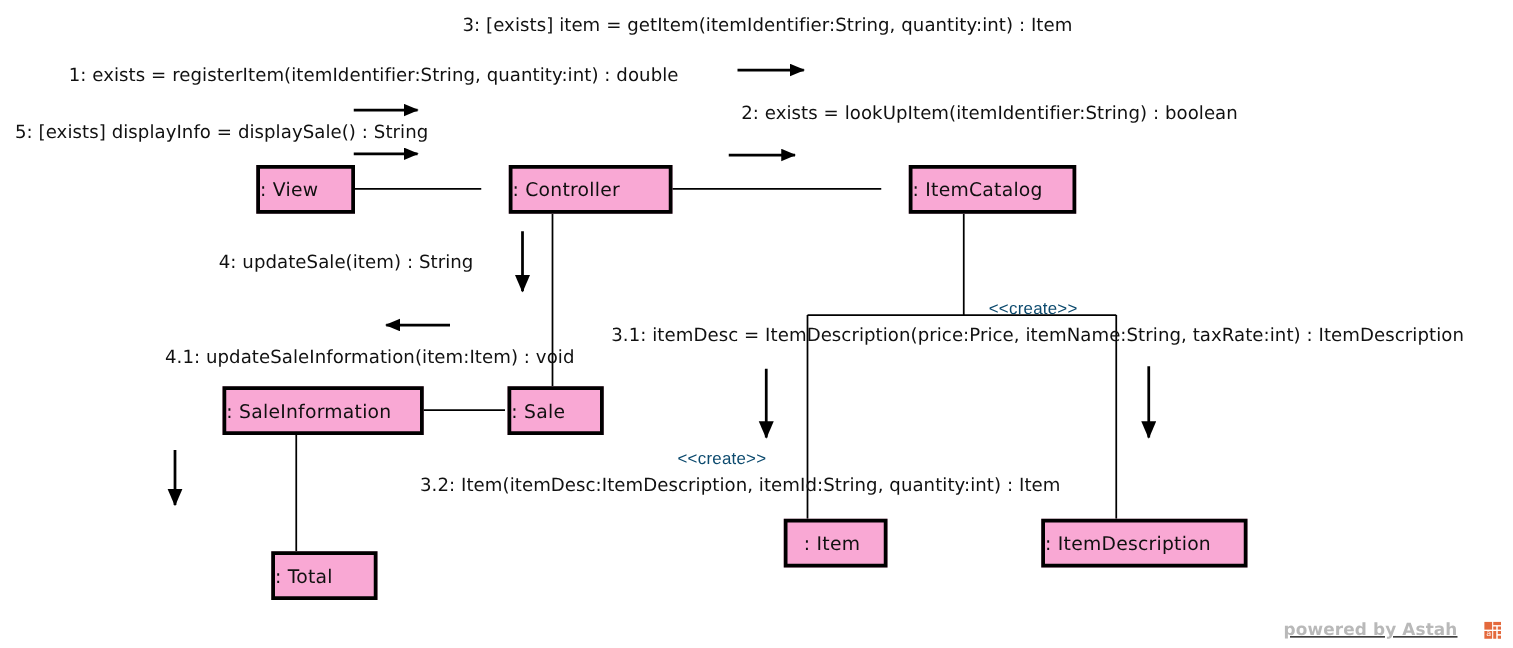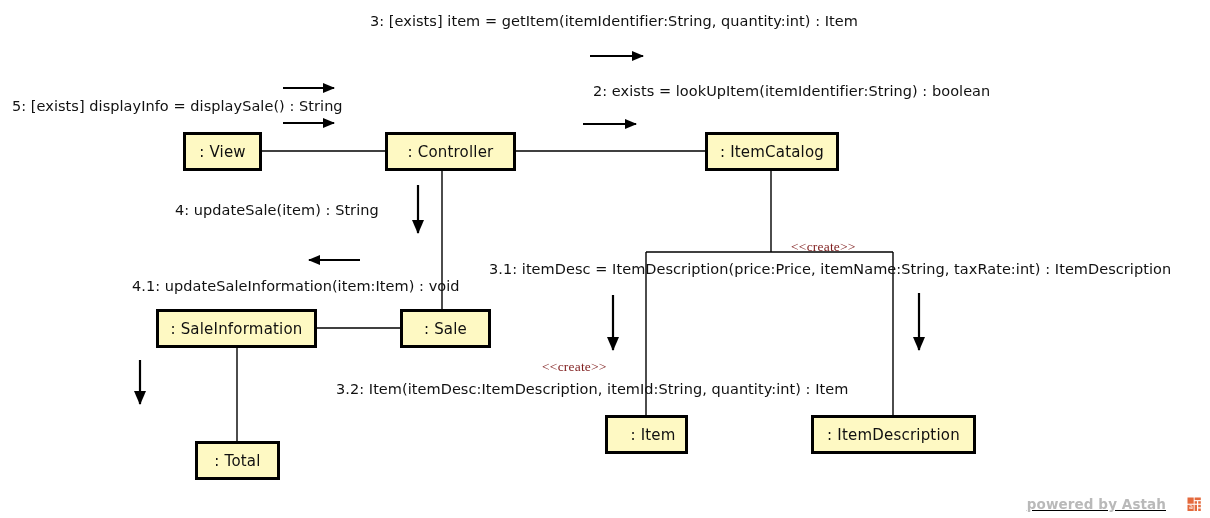--- a/index.html
+++ b/index.html
@@ -22,46 +22,47 @@
     position: absolute;
     left: 0;
     top: 0;
     width: 1210px;
     height: 518px;
     pointer-events: none;
   }
   .lifeline-box {
     position: absolute;
     box-sizing: border-box;
-    background: #fef9c3;
+    background: #f9a8d4;
     border: 3px solid #000000;
     display: flex;
     align-items: center;
-    justify-content: center;
+    justify-content: flex-start;
     font-family: "DejaVu Sans", sans-serif;
     font-size: 15px;
     color: #101010;
     letter-spacing: 0.2px;
     white-space: nowrap;
     z-index: 5;
+    margin-left: 22px;
   }
   .msg-label {
     position: absolute;
     font-family: "DejaVu Sans", sans-serif;
     font-size: 14.5px;
     color: #111111;
     white-space: nowrap;
     letter-spacing: 0.05px;
     z-index: 6;
   }
   .stereotype-label {
     position: absolute;
-    font-family: Liberation Serif, serif;
+    font-family: Liberation Sans, sans-serif;
     font-size: 13.5px;
-    color: #7f1d1d;
+    color: #0c4a6e;
     white-space: nowrap;
     letter-spacing: 0.2px;
     z-index: 6;
   }
   .watermark {
     position: absolute;
     right: 8px;
     bottom: 6px;
     display: flex;
     align-items: center;
@@ -139,20 +140,21 @@
       <line x1="140" y1="360" x2="140" y2="404" marker-end="url(#arrowD)"></line>
 
       <line x1="613" y1="295" x2="613" y2="350" marker-end="url(#arrowD)"></line>
 
       <line x1="919" y1="293" x2="919" y2="350" marker-end="url(#arrowD)"></line>
     </g>
   </svg>
 
   <div class="msg-label" style="left:370px; top:13px;">3: [exists] item = getItem(itemIdentifier:String, quantity:int) : Item</div>
 
+  <div class="msg-label" style="left:55px; top:53px;">1: exists = registerItem(itemIdentifier:String, quantity:int) : double</div>
 
   <div class="msg-label" style="left:593px; top:83px;">2: exists = lookUpItem(itemIdentifier:String) : boolean</div>
 
   <div class="msg-label" style="left:12px; top:98px;">5: [exists] displayInfo = displaySale() : String</div>
 
   <div class="msg-label" style="left:175px; top:202px;">4: updateSale(item) : String</div>
 
   <div class="msg-label" style="left:489px; top:261px;">3.1: itemDesc = ItemDescription(price:Price, itemName:String, taxRate:int) : ItemDescription</div>
 
   <div class="msg-label" style="left:132px; top:278px;">4.1: updateSaleInformation(item:Item) : void</div>
@@ -173,21 +175,21 @@
   </div>
 
   <div class="lifeline-box" style="left:156px; top:309px; width:161px; height:39px;">
     <span>: SaleInformation</span>
   </div>
 
   <div class="lifeline-box" style="left:705px; top:132px; width:134px; height:39px;">
     <span>: ItemCatalog</span>
   </div>
 
-  <div class="lifeline-box" style="left:400px; top:309px; width:91px; height:39px;">
+  <div class="lifeline-box" style="left:384px; top:309px; width:77px; height:39px;">
     <span>: Sale</span>
   </div>
 
   <div class="lifeline-box" style="left:195px; top:441px; width:85px; height:39px;">
     <span>: Total</span>
   </div>
 
   <div class="lifeline-box" style="left:605px; top:415px; width:83px; height:39px;padding-left:13px;">
     <span>: Item</span>
   </div>

